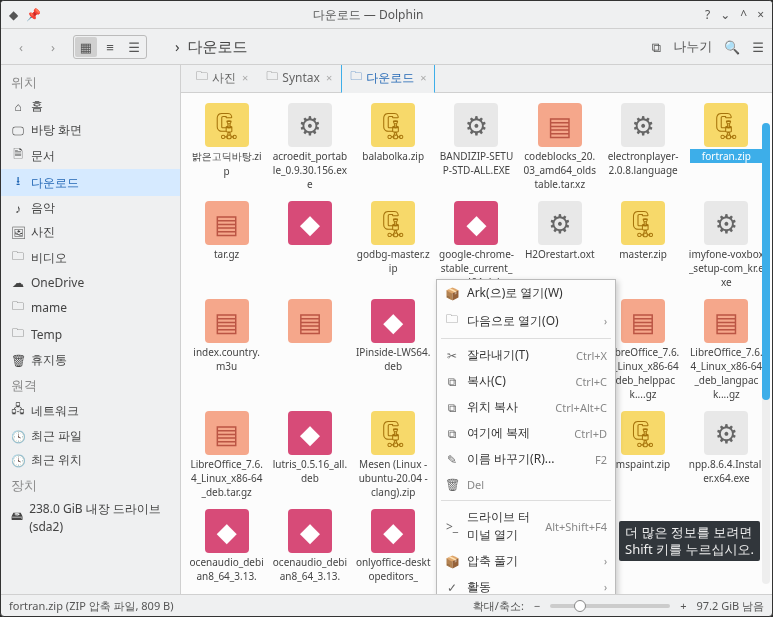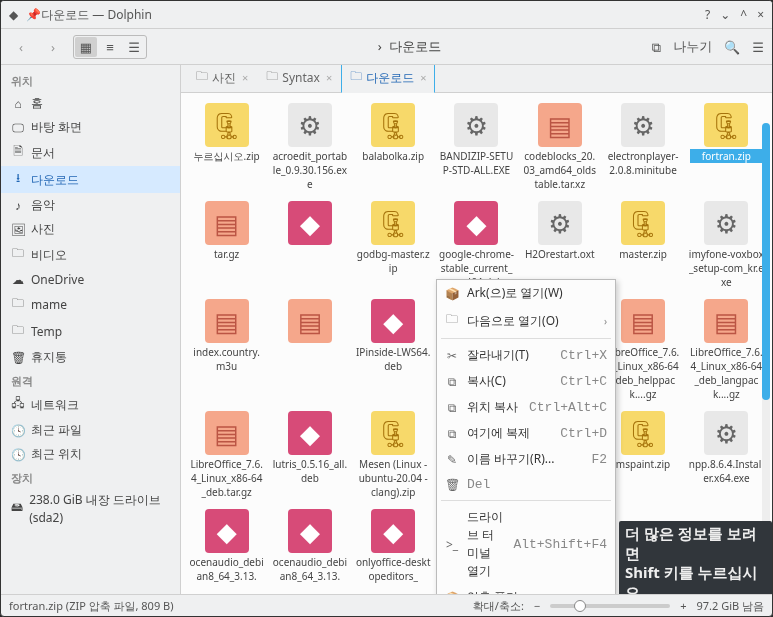--- a/index.html
+++ b/index.html
@@ -1,31 +1,31 @@
 <!DOCTYPE html>
 <html><head>
 <meta charset="utf-8">
 <style>
 * { margin: 0; padding: 0; box-sizing: border-box; font-family: "Noto Sans", sans-serif; }
 body { background: #2a2a2a; display: flex; justify-content: center; align-items: center; height: 100vh; }
 .window { width: 773px; height: 617px; background: #eff0f1; border: 1px solid #333; border-radius: 4px; display: flex; flex-direction: column; overflow: hidden; }
 .titlebar { height: 28px; background: #eff0f1; display: flex; align-items: center; padding: 0 8px; color: #555; font-size: 12px; border-bottom: 1px solid #d0d0d0;}
 .titlebar .pin { margin-left: 8px; }
-.titlebar .title { flex: 1; text-align: left; }
+.titlebar .title { flex: 1; text-align: center; }
 .titlebar .ctl { margin-left: 10px; cursor: default; }
 .toolbar { height: 36px; display: flex; align-items: center; padding: 0 8px; gap: 8px; color: #555; font-size: 13px; border-bottom: 1px solid #d0d0d0;}
 .toolbar .nav-btn { width: 24px; height: 24px; display:flex; align-items:center; justify-content:center; color:#999; }
 .toolbar .viewmode { display:flex; gap:2px; border:1px solid #bbb; border-radius:3px; padding:1px;}
 .toolbar .viewmode span { width:22px; height:20px; display:flex; align-items:center; justify-content:center; }
 .toolbar .viewmode span.active { background:#d0d0d0; border-radius:2px;}
-.toolbar .breadcrumb { flex:1; padding-left: 20px; font-size:13px; color:#444;text-align:center;}
+.toolbar .breadcrumb { flex:1; padding-left: 20px; font-size:15px; color:#444;}
 .toolbar .right { display:flex; align-items:center; gap:12px; color:#555;}
 .body { flex:1; display:flex; overflow:hidden; }
 .sidebar { width: 180px; border-right: 1px solid #d0d0d0; overflow-y:auto; font-size: 12px; color:#444; padding-top:4px;}
-.side-head { font-size:11px; color:#888; padding: 4px 10px 2px; font-weight: bold; }
+.side-head { font-size:13px; color:#888; padding: 4px 10px 2px; }
 .side-item { display:flex; align-items:center; gap:6px; padding: 3px 10px; cursor:default;}
 .side-item.active { background:#d6eaff; color:#2267b5;}
 .side-item .ic { width:14px; display:inline-block; text-align:center; font-size:12px;}
 .main { flex:1; display:flex; flex-direction:column; position:relative; overflow:hidden;}
 .tabs { height: 28px; display:flex; align-items:flex-end; border-bottom:1px solid #d0d0d0; padding-left:6px; font-size:12px;}
 .tab { padding: 4px 8px; border:1px solid transparent; border-bottom:none; display:flex; align-items:center; gap:4px; color:#666; border-radius:3px 3px 0 0;}
 .tab.active { border-color:#3daee9; border-bottom:1px solid #eff0f1; background:#eff0f1; color:#2267b5; margin-bottom:-1px;}
 .tab .close { color:#aaa; font-size:11px; margin-left:2px;}
 .file-area { flex:1; overflow:auto; background:#fcfcfc; position:relative; }
 .file-grid { display:grid; grid-template-columns: repeat(7, 1fr); gap: 6px 4px; padding: 8px 6px; }
@@ -42,24 +42,24 @@
 .scrollbar .thumb { position:absolute; top:0; left:0; right:0; height:60%; background:#3daee9; border-radius:4px;}
 .statusbar { height:22px; border-top:1px solid #d0d0d0; display:flex; align-items:center; font-size:11px; color:#555; padding:0 8px; gap:10px;}
 .statusbar .pad { flex:1;}
 .statusbar .slider { width:120px; height:4px; background:#ccc; border-radius:2px; position:relative;}
 .statusbar .slider .knob { position:absolute; left:20%; top:-4px; width:12px; height:12px; border-radius:50%; background:#fff; border:1px solid #888;}
 
 .ctxmenu { position:absolute; top:186px; left:255px; width:180px; background:#fcfcfc; border:1px solid #bbb; box-shadow:2px 2px 6px rgba(0,0,0,.2); font-size:12px; color:#333; z-index:10;}
 .ctx-item { display:flex; align-items:center; padding:4px 8px; gap:8px; cursor:default;}
 .ctx-item .ic { width:14px; text-align:center; color:#666; font-size:12px;}
 .ctx-item .lbl { flex:1;}
-.ctx-item .short { color:#888; font-size:13px;font-family:Liberation Mono, monospace;}
+.ctx-item .short { color:#888; font-size:11px;}
 .ctx-item .arrow { color:#888; font-size:10px;}
 .ctx-sep { height:1px; background:#ddd; margin:3px 4px;}
-.tooltip { position:absolute; top:428px; left:438px; background:#31363b; color:#eee; font-size:15px; padding:3px 6px; border-radius:2px; z-index:11; line-height:1.3;font-weight:bold;}
+.tooltip { position:absolute; top:428px; left:438px; background:#31363b; color:#eee; font-size:13px; padding:3px 6px; border-radius:2px; z-index:11; line-height:1.3;}
 </style>
 </head>
 <body>
 
 <div class="window">
 
   <div class="titlebar">
     <span>◆</span>
     <span class="pin">📌</span>
     <span class="title">다운로드 — Dolphin</span>
@@ -179,41 +179,41 @@
           <div class="tab active">
             <span>🗀</span>
             <span>다운로드</span>
             <span class="close">×</span>
           </div>
         </div>
       <div class="file-area">
         <div class="file-grid" id="files">
             <div class="file">
               <div class="icon zip">🗜</div>
-              <span class="label-bg">누르십시오.zip</span>
+              <span class="label-bg">밝은고딕바탕.zip</span>
             </div>
             <div class="file">
               <div class="icon exe">⚙</div>
               <span class="label-bg">acroedit_portable_0.9.30.156.exe</span>
             </div>
             <div class="file">
               <div class="icon zip">🗜</div>
               <span class="label-bg">balabolka.zip</span>
             </div>
             <div class="file">
               <div class="icon exe">⚙</div>
               <span class="label-bg">BANDIZIP-SETUP-STD-ALL.EXE</span>
             </div>
             <div class="file">
               <div class="icon gz">▤</div>
               <span class="label-bg">codeblocks_20.03_amd64_oldstable.tar.xz</span>
             </div>
             <div class="file">
               <div class="icon exe">⚙</div>
-              <span class="label-bg">electronplayer-2.0.8.minitube</span>
+              <span class="label-bg">electronplayer-2.0.8.language</span>
             </div>
             <div class="file selected">
               <div class="icon zip">🗜</div>
               <span class="label-bg">fortran.zip</span>
             </div>
             <div class="file">
               <div class="icon gz">▤</div>
               <span class="label-bg">tar.gz</span>
             </div>
             <div class="file">

